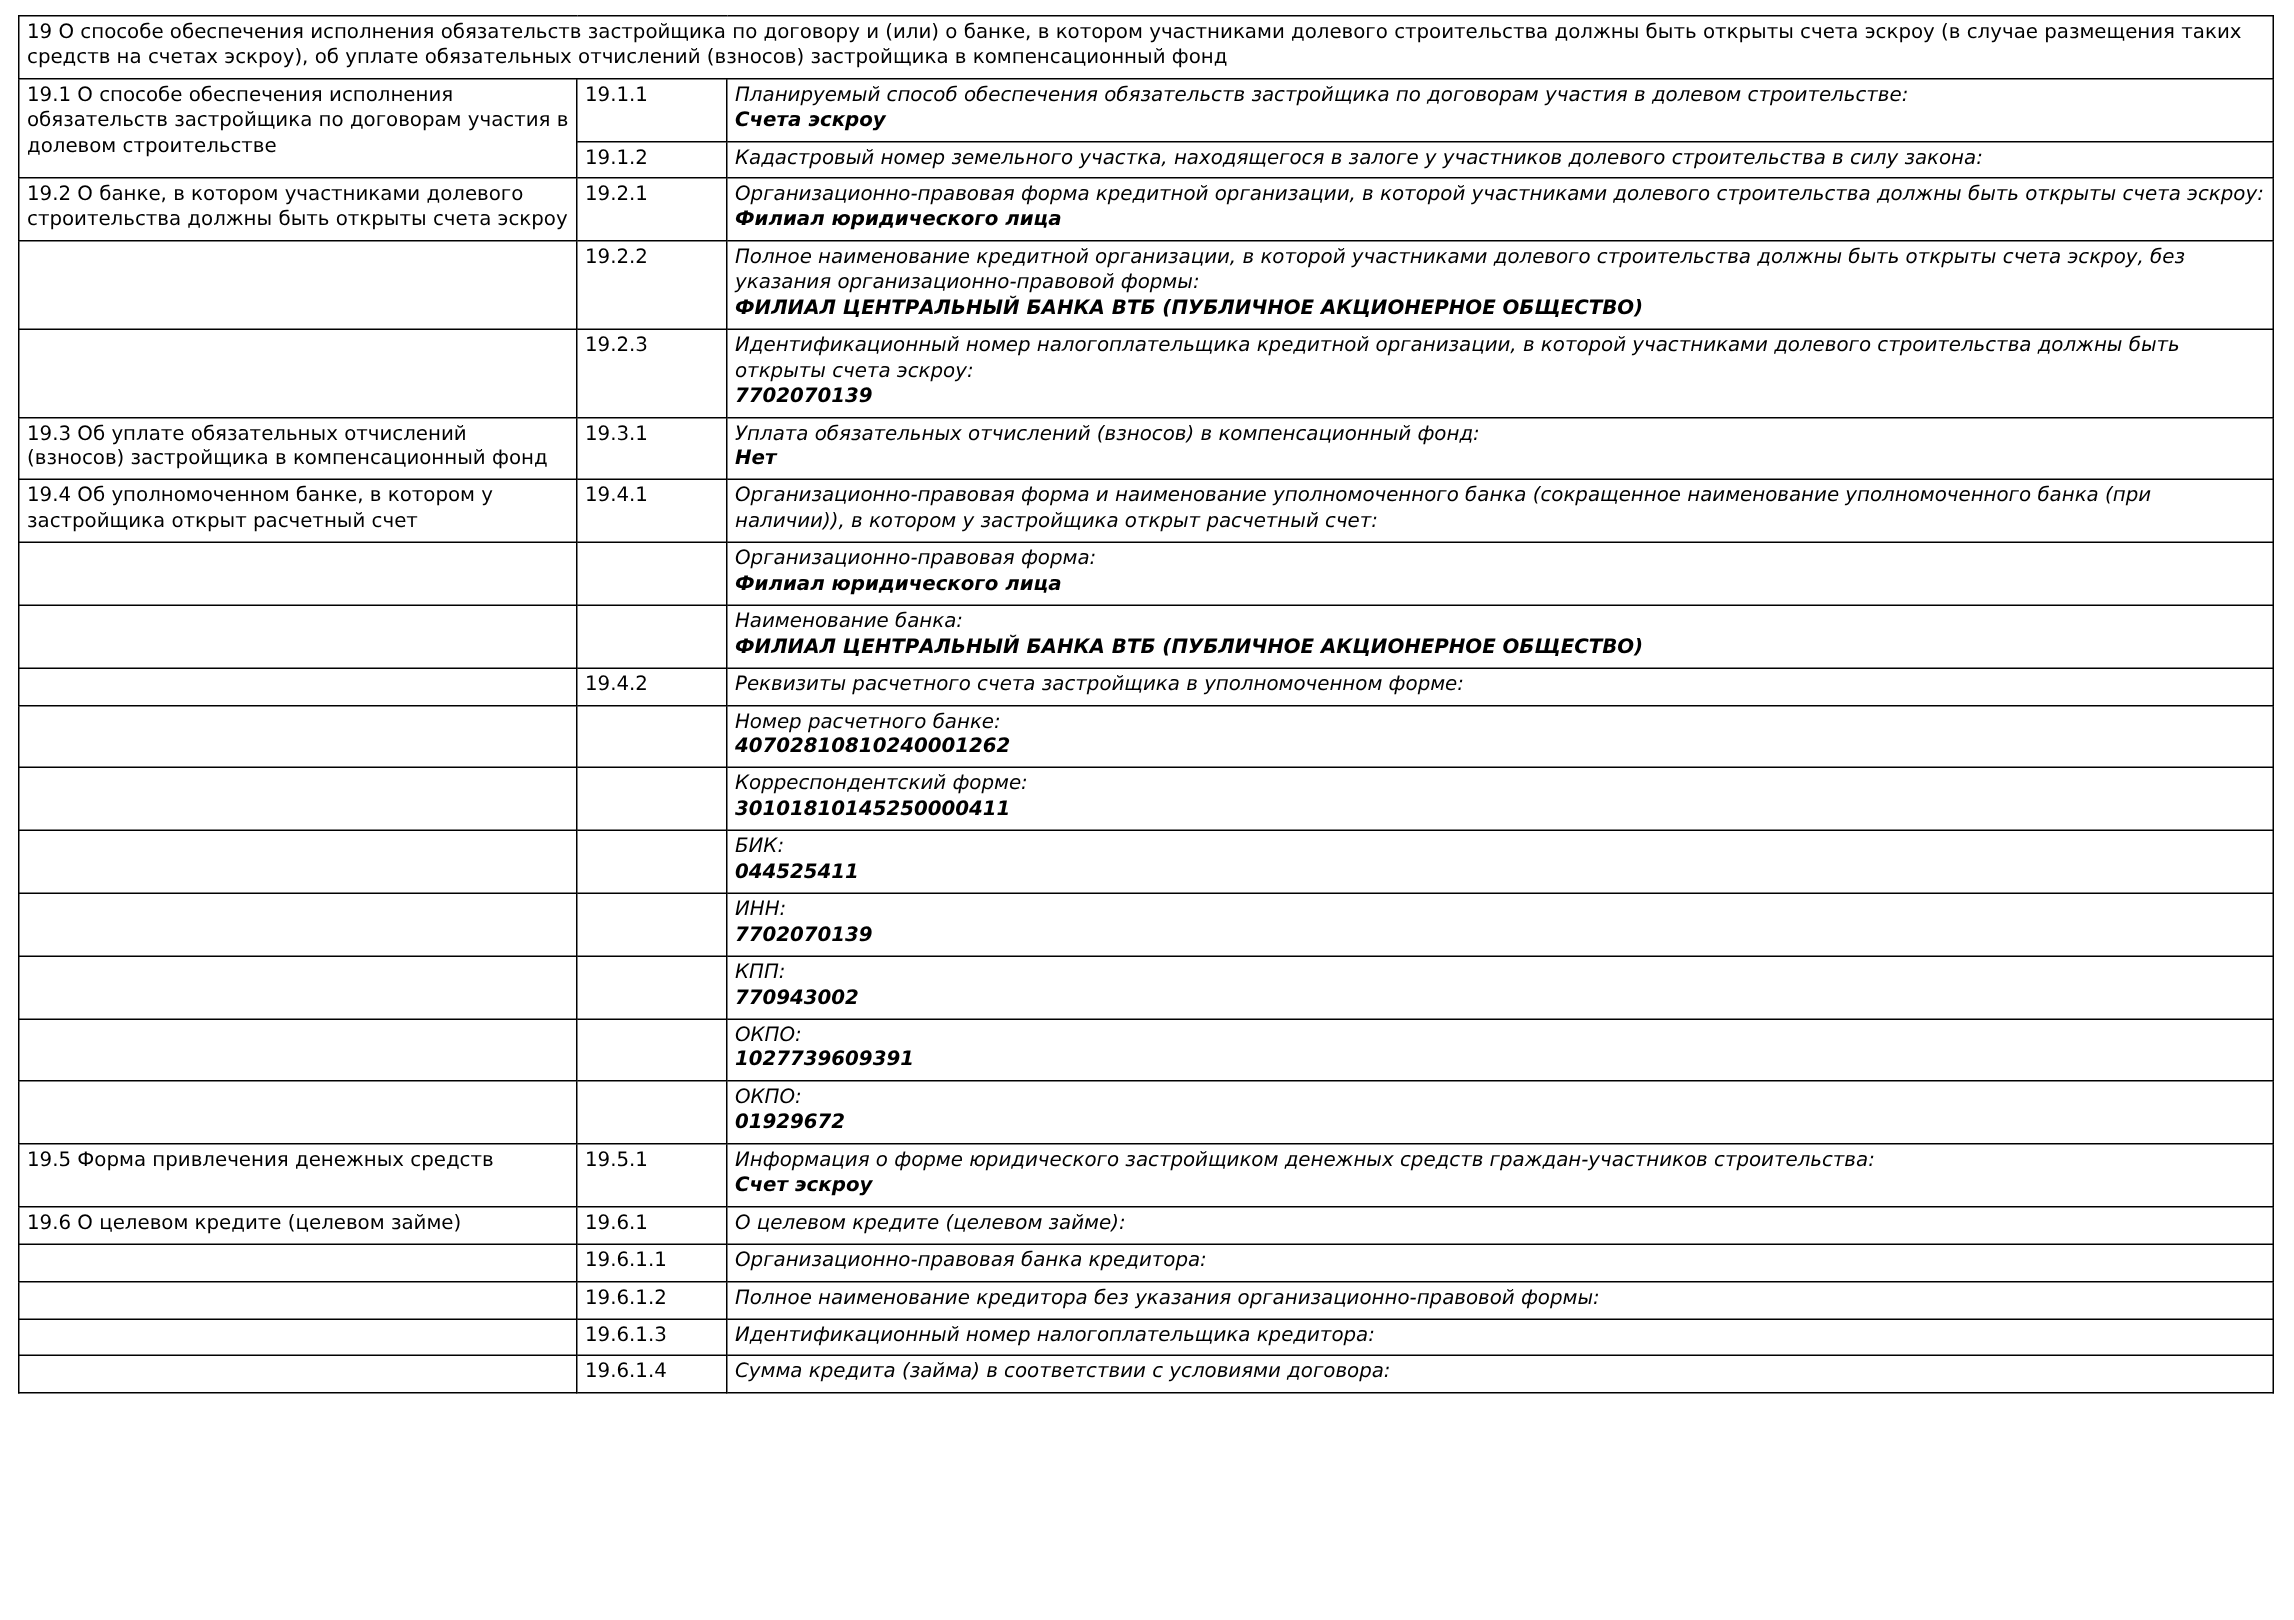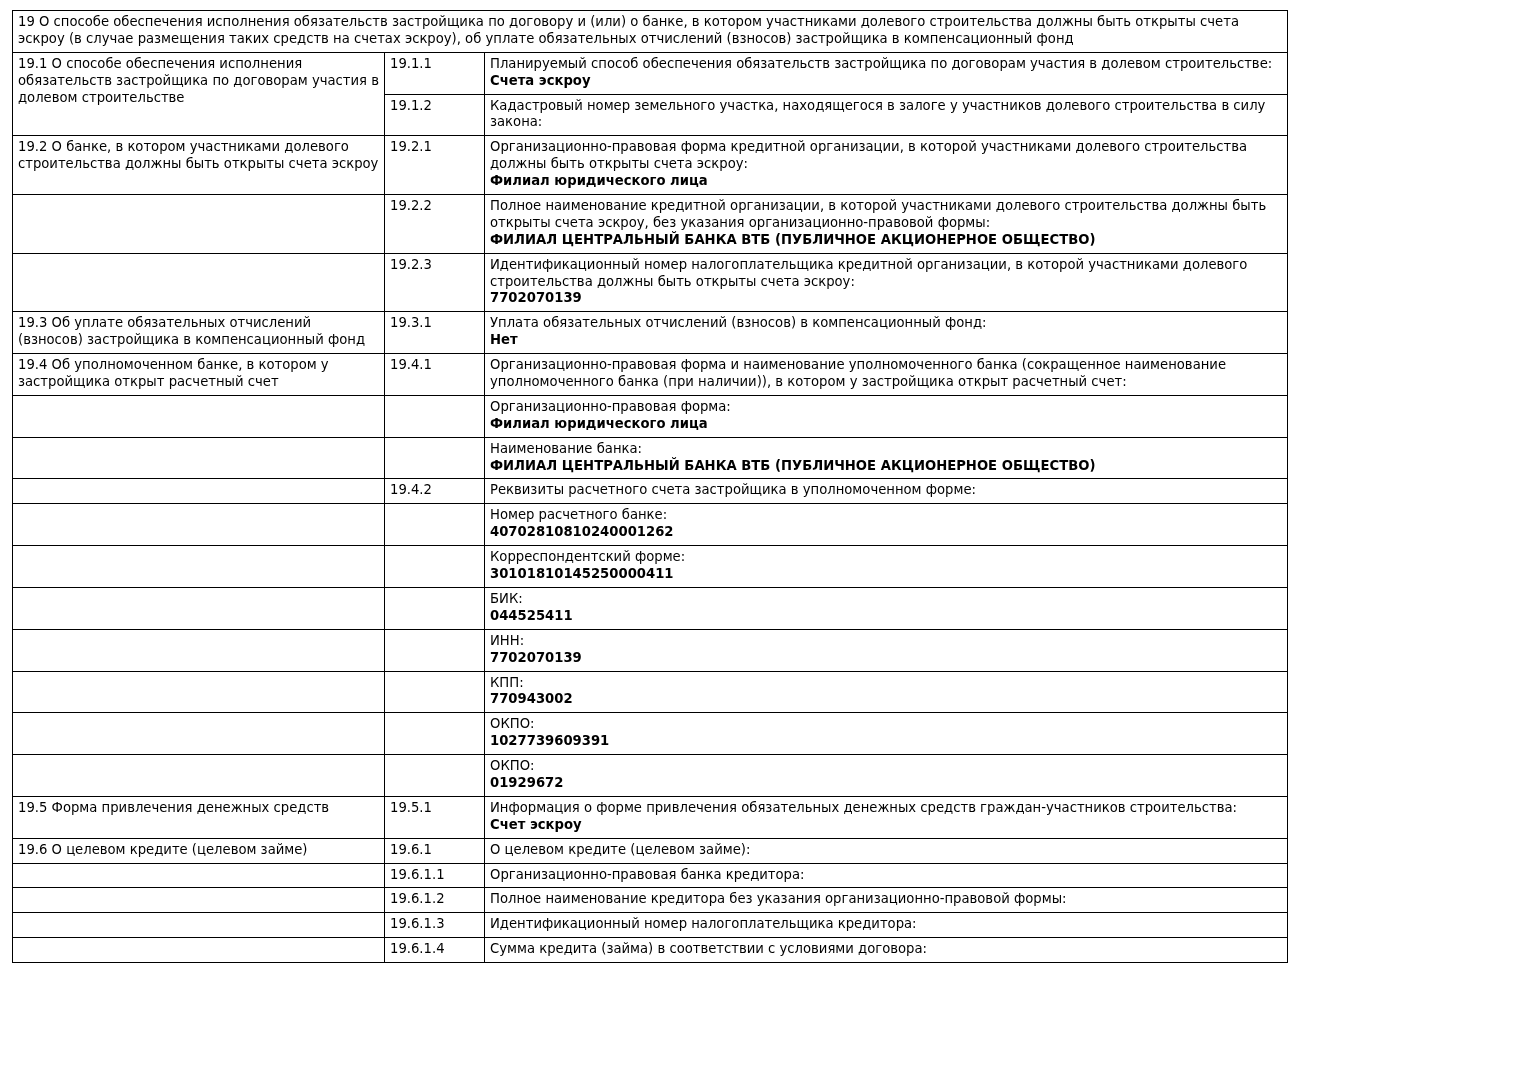--- a/index.html
+++ b/index.html
@@ -15,21 +15,21 @@
   }
   .page {
     width: 1529px;
     min-height: 1080px;
     box-sizing: border-box;
     padding: 10px 12px 0 12px;
     background: #ffffff;
   }
   table.doc {
     border-collapse: collapse;
-    width: 1276px;
+    width: 1504px;
     table-layout: fixed;
   }
   table.doc td {
     border: 1px solid #000000;
     vertical-align: top;
     padding: 3px 5px 4px 5px;
     line-height: 1.28;
     word-wrap: break-word;
   }
   .col-a { width: 372px; }
@@ -38,21 +38,21 @@
   .hdr-cell {
     padding: 4px 5px 5px 6px;
   }
   .lbl {
     font-weight: normal;
   }
   .val {
     font-weight: bold;
   }
   .mid { vertical-align: middle; }
-  .line { display: block; }
+  .line { display: block; font-style: italic; }
 </style>
 </head>
 <body>
 
 <div class="page">
   <table class="doc">
     <colgroup>
       <col class="col-a">
       <col class="col-b">
       <col class="col-c">
@@ -196,21 +196,21 @@
         <td>
           <span class="lbl line">ОКПО:</span>
           <span class="val line">01929672</span>
         </td>
       </tr>
 
       <tr>
         <td>19.5 Форма привлечения денежных средств</td>
         <td class="mid">19.5.1</td>
         <td>
-          <span class="lbl line">Информация о форме привлечения обязательных денежных средств граждан-участников строительства:</span>
+          <span class="lbl line">Информация о форме юридического застройщиком денежных средств граждан-участников строительства:</span>
           <span class="val line">Счет эскроу</span>
         </td>
       </tr>
 
       <tr>
         <td>19.6 О целевом кредите (целевом займе)</td>
         <td>19.6.1</td>
         <td>
           <span class="lbl line">О целевом кредите (целевом займе):</span>
         </td>

